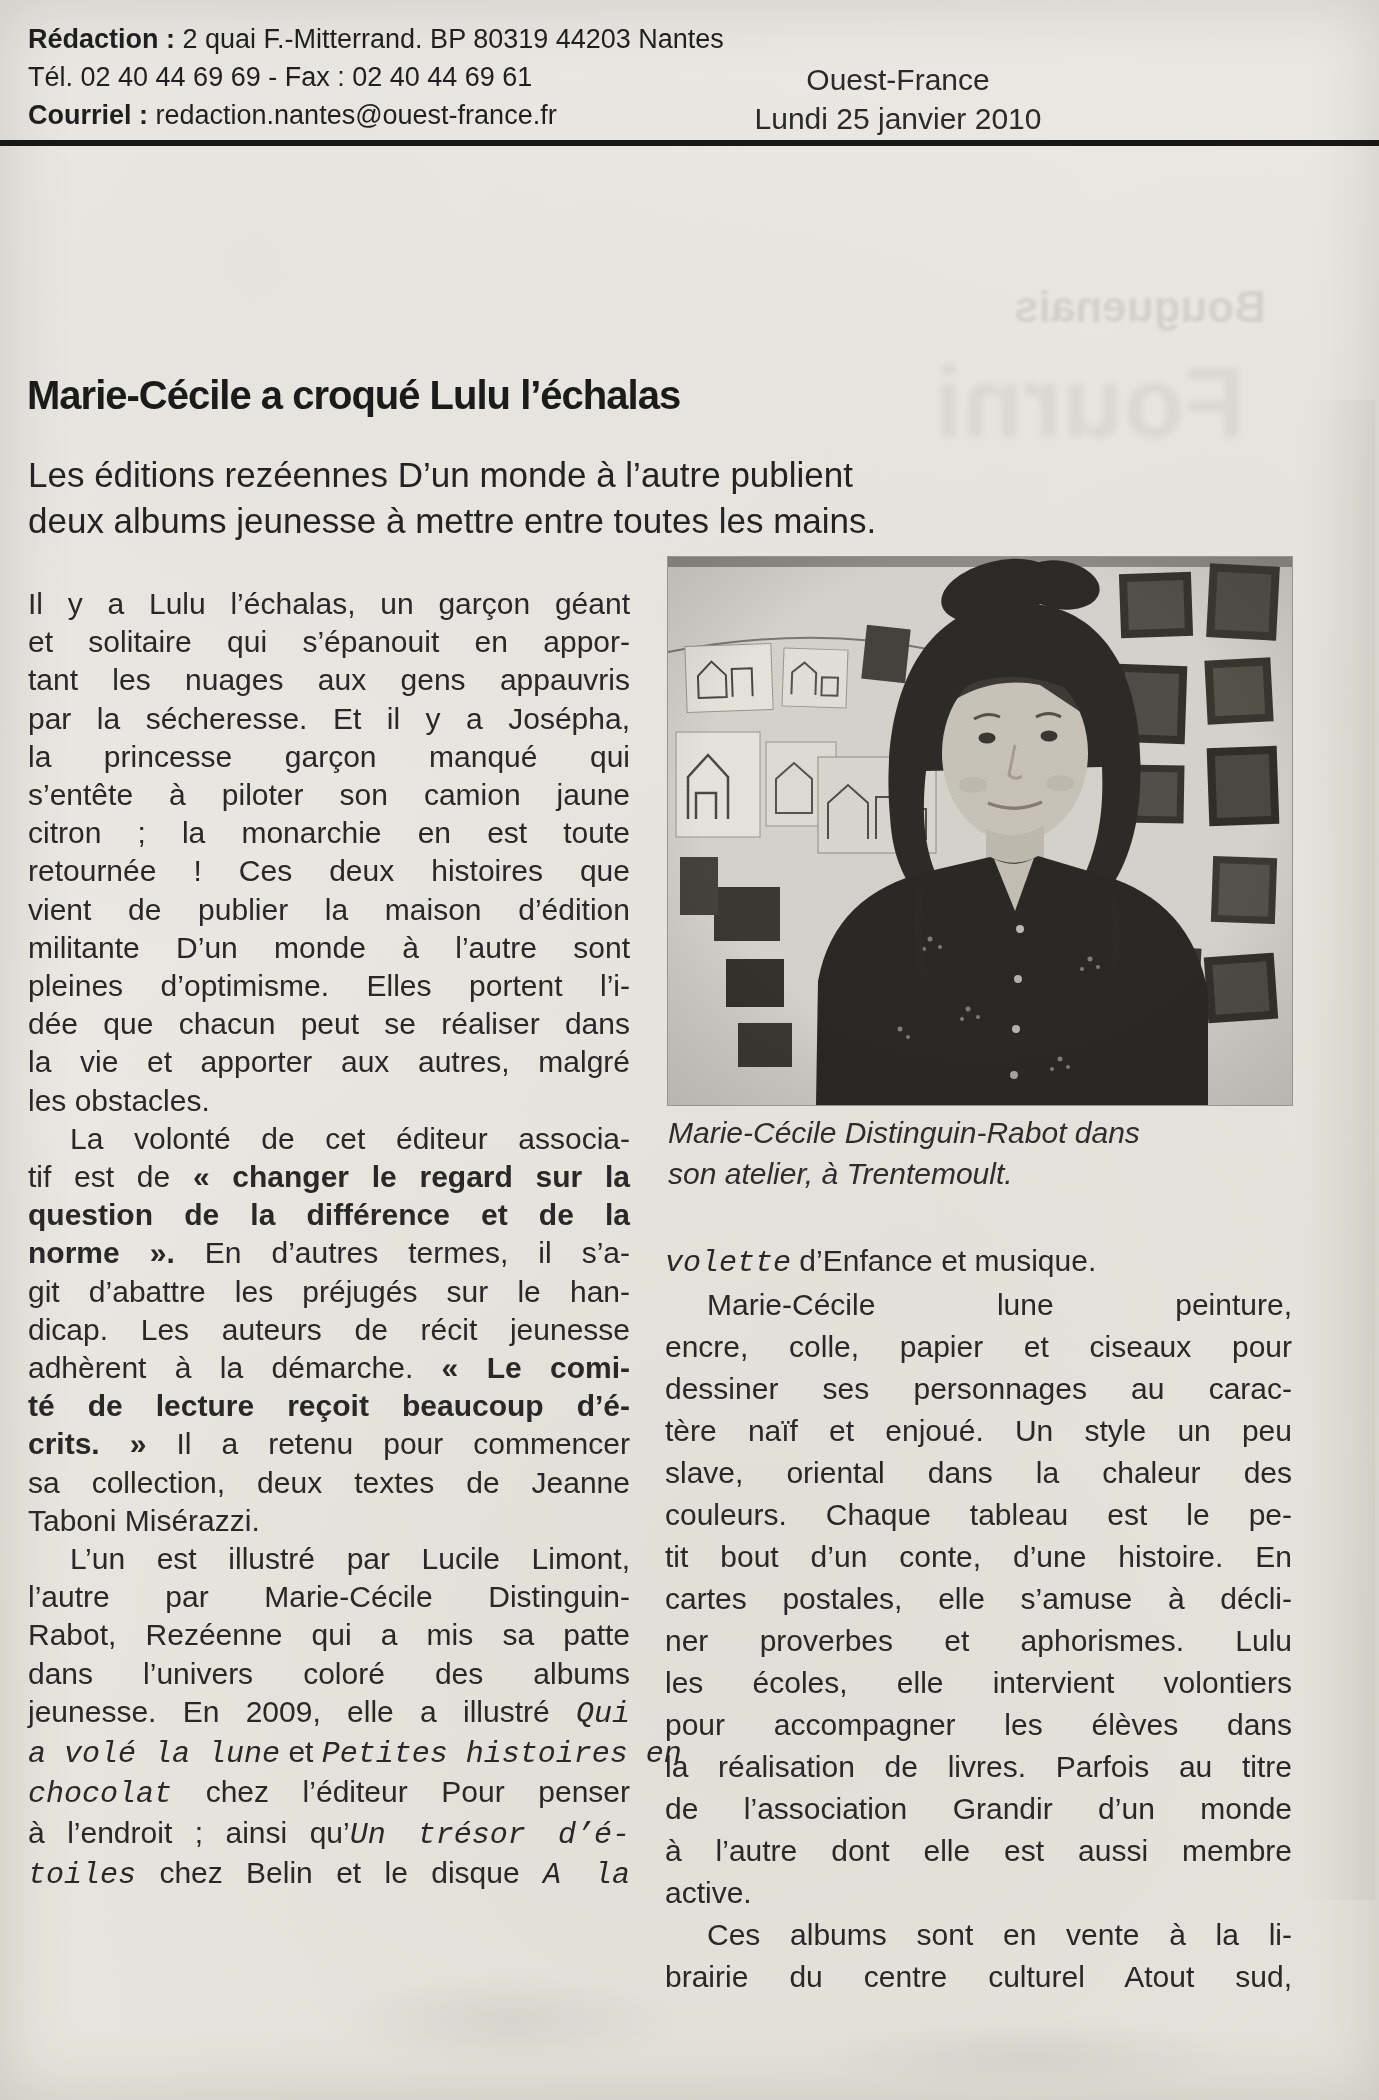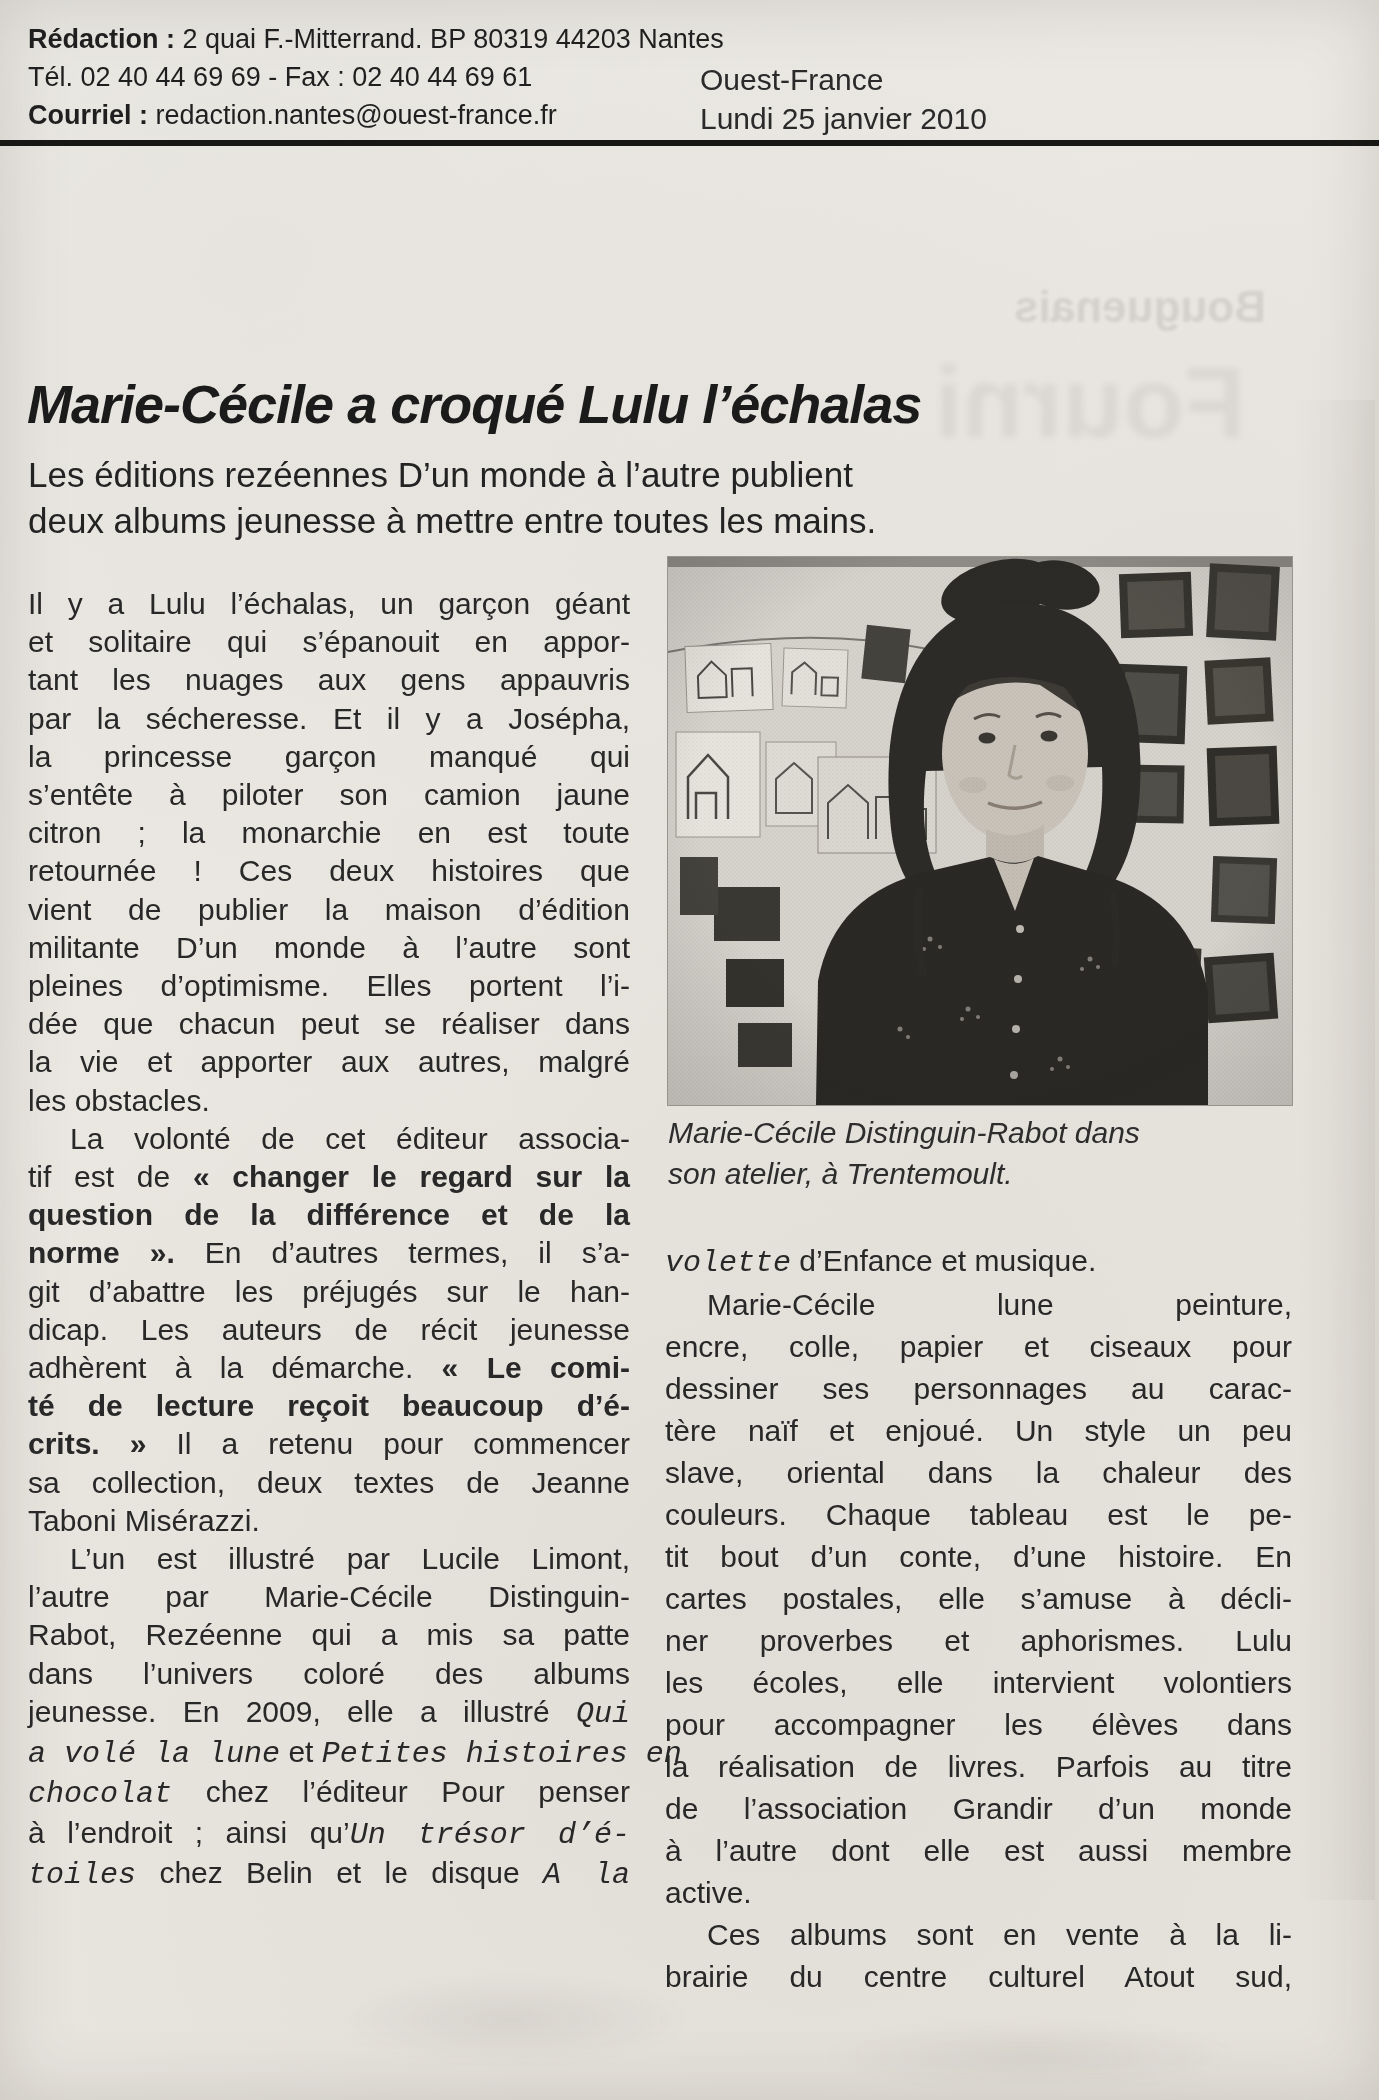--- a/index.html
+++ b/index.html
@@ -10,32 +10,32 @@
       radial-gradient(circle at 18% 12%, rgba(120,115,105,.06), transparent 40%),
       radial-gradient(circle at 85% 30%, rgba(120,115,105,.05), transparent 45%),
       radial-gradient(circle at 55% 75%, rgba(110,105,95,.06), transparent 50%),
       linear-gradient(160deg,#eeece7 0%,#eae7e1 50%,#e6e3dc 100%);
     box-shadow:inset 0 0 70px rgba(90,85,75,.20);
   }
   .abs{position:absolute;}
   
   .mh-left{left:28px;top:20px;font-size:27px;line-height:38px;color:#1f1f1f;}
   .mh-left b{font-weight:bold;}
-  .mh-right{left:700px;top:60px;width:396px;text-align:left;font-size:30px;line-height:39px;color:#2a2a2a;}
+  .mh-right{left:700px;top:60px;width:396px;text-align:center;font-size:30px;line-height:39px;color:#2a2a2a;}
   .rule{left:0;top:140px;width:1379px;height:6px;background:#171715;}
   
   .ghost{transform:scaleX(-1);color:#4c4a45;font-weight:bold;pointer-events:none;}
   .ghost-a{left:990px;top:282px;width:300px;font-size:44px;opacity:.13;filter:blur(1.6px);text-align:center;}
   .ghost-b{left:880px;top:345px;width:420px;font-size:100px;opacity:.08;filter:blur(3px);text-align:center;}
   .smudge{pointer-events:none;}
   .smudge-1{left:330px;top:1975px;width:360px;height:90px;background:radial-gradient(ellipse at center, rgba(100,95,88,.10), transparent 70%);filter:blur(4px);}
   .smudge-2{left:820px;top:2020px;width:420px;height:70px;background:radial-gradient(ellipse at center, rgba(100,95,88,.09), transparent 70%);filter:blur(4px);}
   .smudge-3{left:1295px;top:400px;width:80px;height:1500px;background:linear-gradient(to right, transparent, rgba(110,105,95,.07));}
   
-  .headline{left:27px;top:373px;font-size:54px;font-weight:bold;letter-spacing:-1px;color:#1b1b1b;white-space:nowrap;font-style:italic;}
+  .headline{left:27px;top:373px;font-size:40px;font-weight:bold;letter-spacing:-1px;color:#1b1b1b;white-space:nowrap;}
   .standfirst{left:28px;top:452px;font-size:35px;line-height:46px;color:#232323;}
   
   .photo{left:668px;top:557px;width:624px;height:548px;outline:1px solid #98948d;}
   .caption{left:668px;top:1112px;width:620px;font-style:italic;font-size:30px;line-height:41px;color:#2d2d2d;}
   
   .col{font-size:30px;color:#282828;}
   .col1{left:28px;top:585px;width:602px;line-height:38.2px;}
   .col2{left:665px;top:1240px;width:627px;line-height:42px;}
   .tline{text-align:justify;text-align-last:justify;white-space:nowrap;}
   .tline.last{text-align-last:left;}

